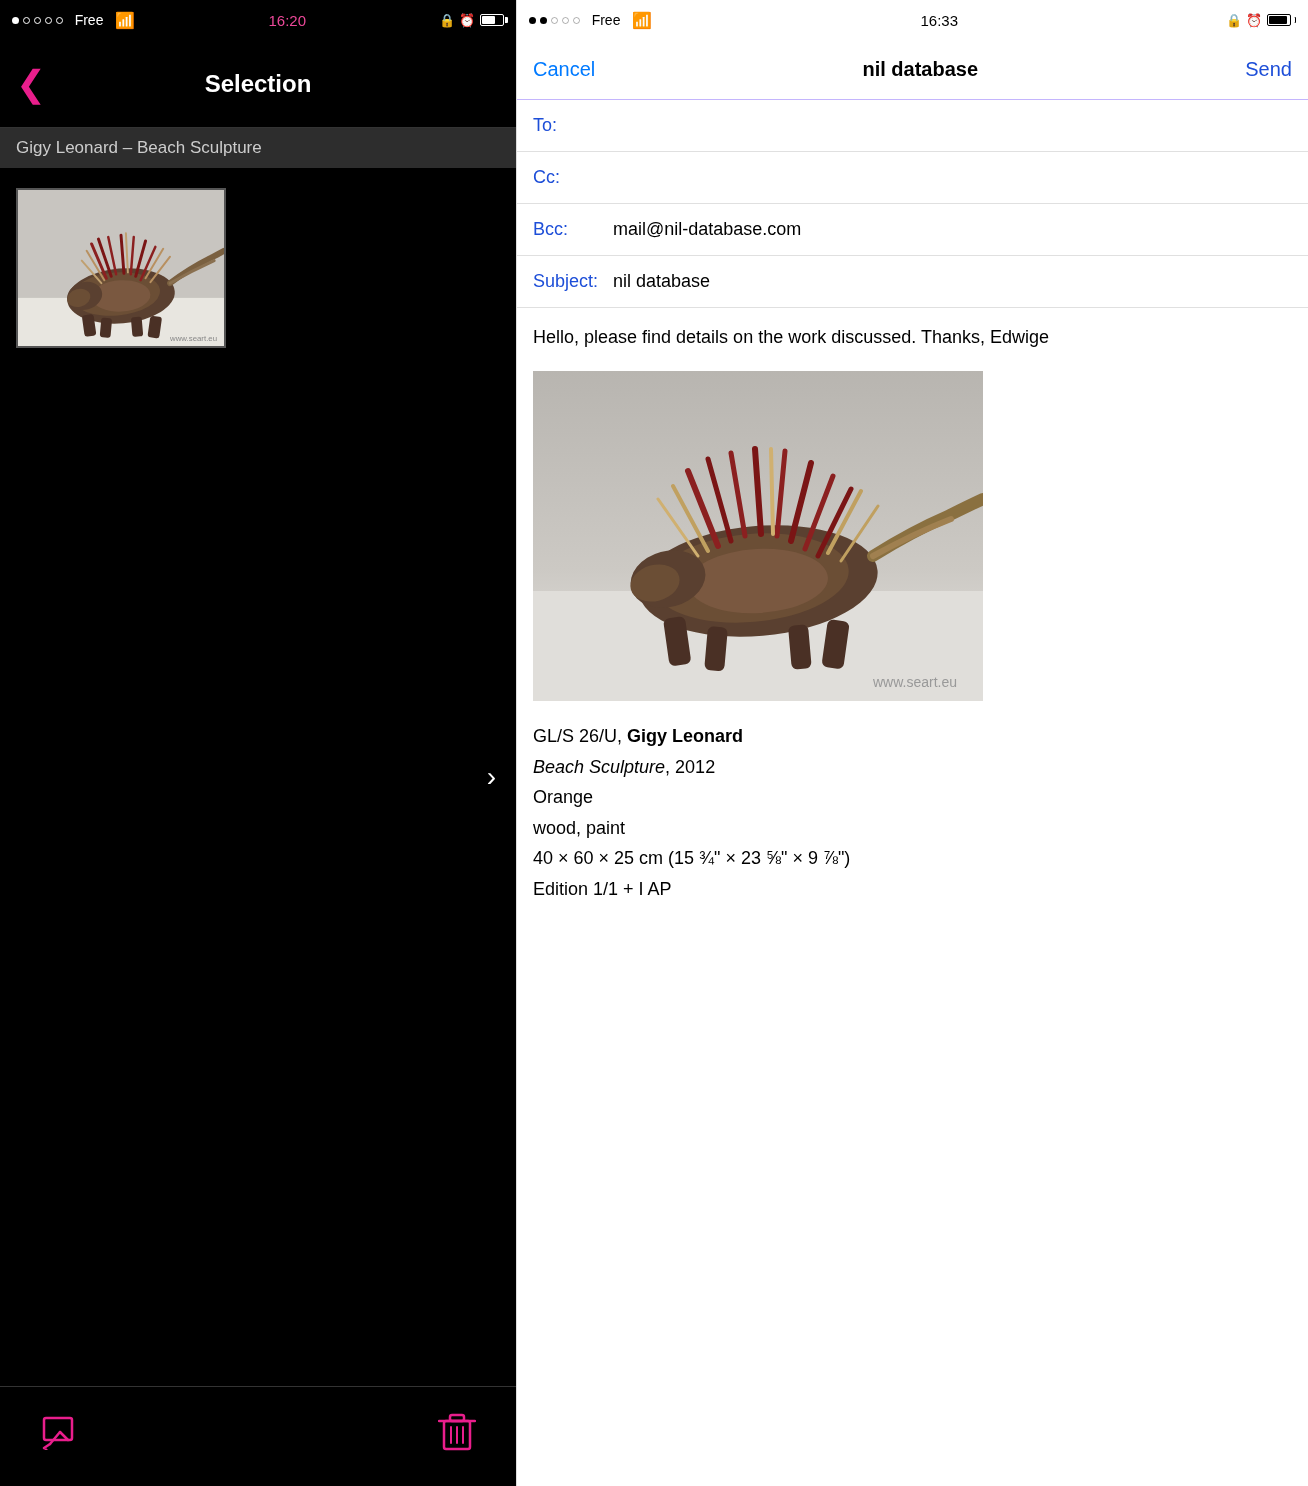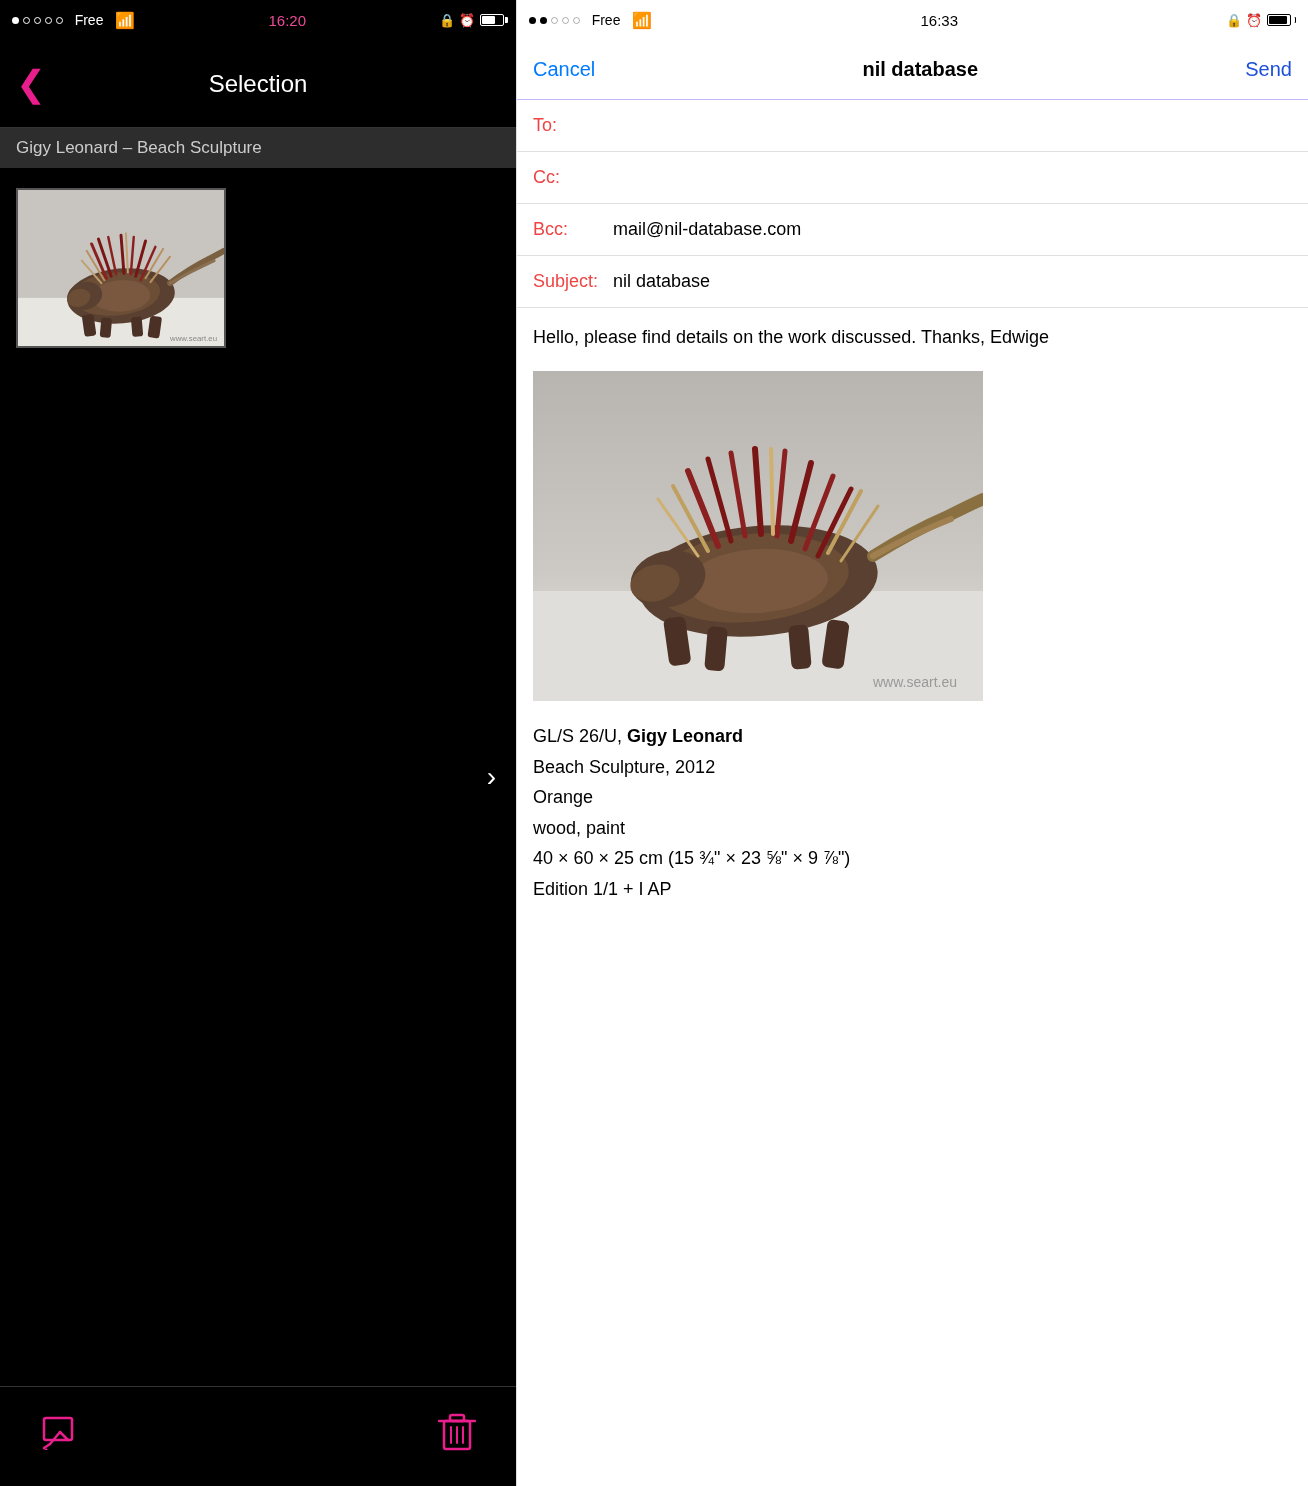--- a/index.html
+++ b/index.html
@@ -97,21 +97,21 @@
       color: #e91e8c;
       font-size: 28px;
       cursor: pointer;
       display: flex;
       align-items: center;
     }
 
     .nav-title {
       color: #fff;
       font-size: 24px;
-      font-weight: 400;
+      font-weight: 700;
     }
 
     .subtitle-bar {
       background: rgba(50,50,50,0.9);
       padding: 10px 16px;
     }
 
     .subtitle-text {
       color: #ccc;
       font-size: 17px;
@@ -236,21 +236,21 @@
 
     .email-field {
       display: flex;
       align-items: center;
       padding: 14px 16px;
       border-bottom: 1px solid #e0e0e0;
       min-height: 52px;
     }
 
     .field-label {
-      color: #ef4444;
+      color: #1d4ed8;
       font-size: 18px;
       width: 80px;
       flex-shrink: 0;
     }
 
     .field-value {
       color: #000;
       font-size: 18px;
       flex: 1;
     }
@@ -293,20 +293,21 @@
 
     .artwork-details .code {
       font-weight: normal;
     }
 
     .artwork-details .artist-name {
       font-weight: 700;
     }
 
     .artwork-details .italic {
+      font-style: italic;
     }
 
     .dot-filled {
       width: 7px;
       height: 7px;
       border-radius: 50%;
       background: #fff;
       display: inline-block;
     }
     .dot-empty {

